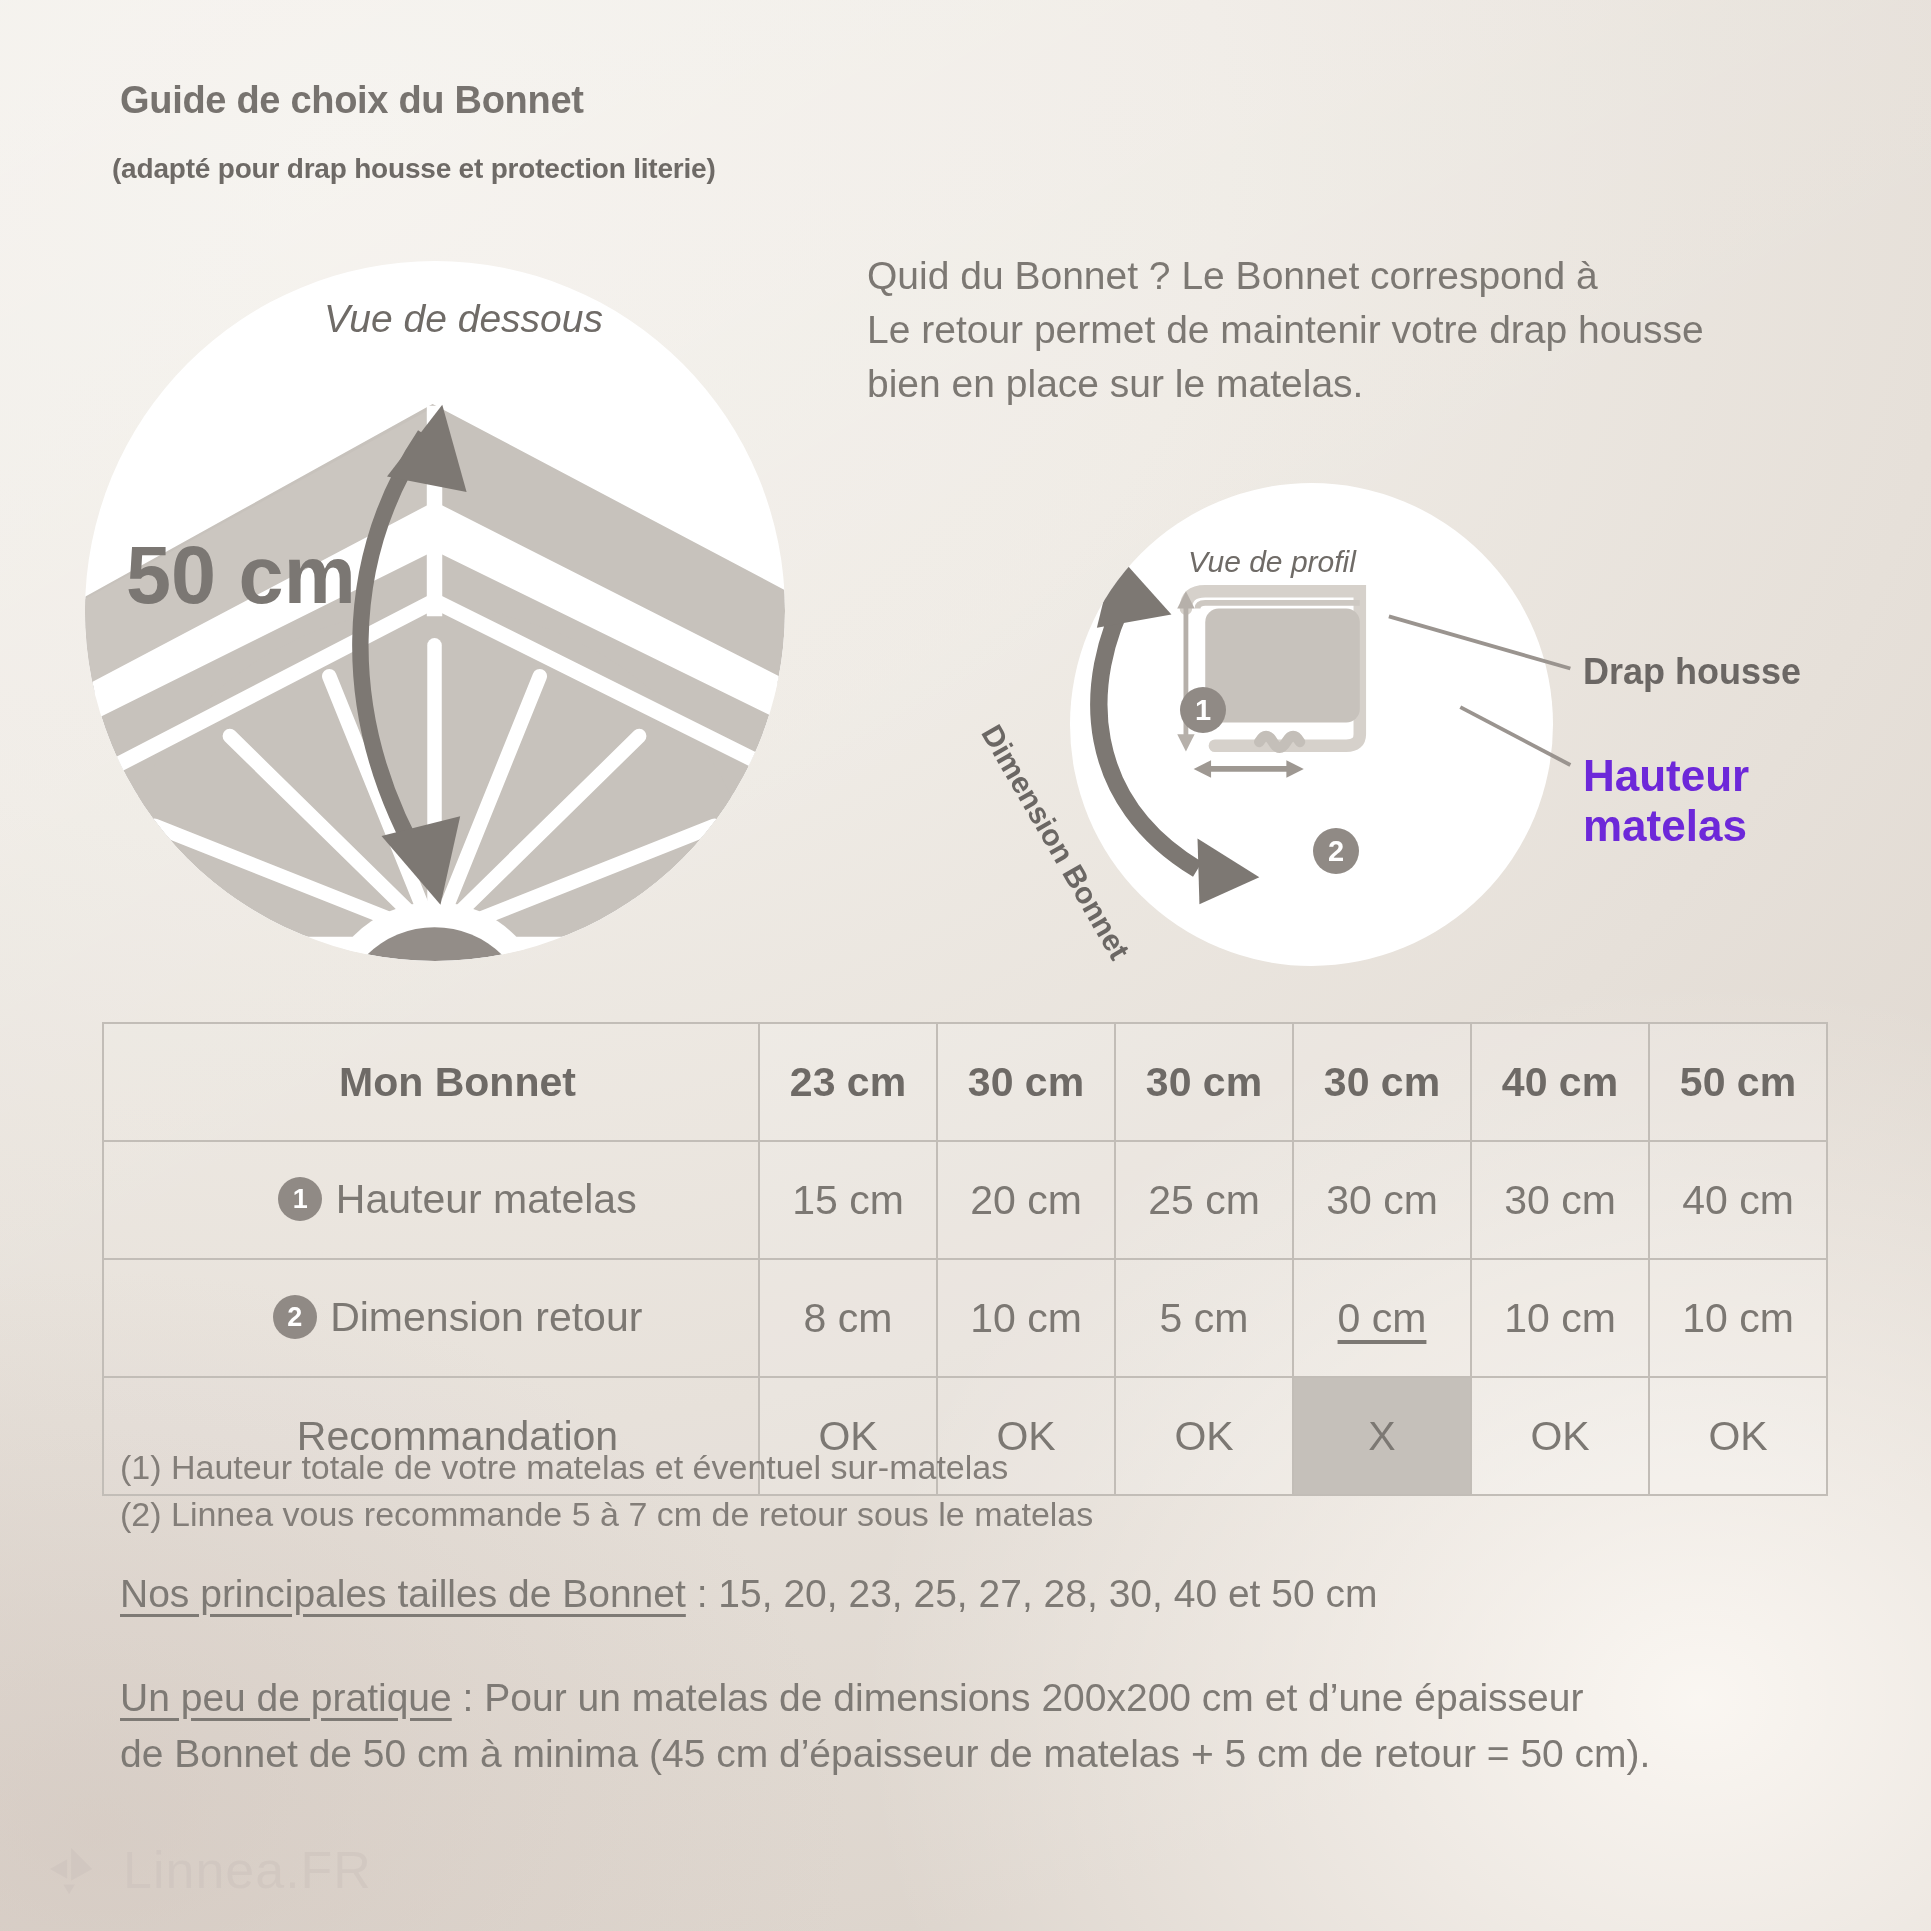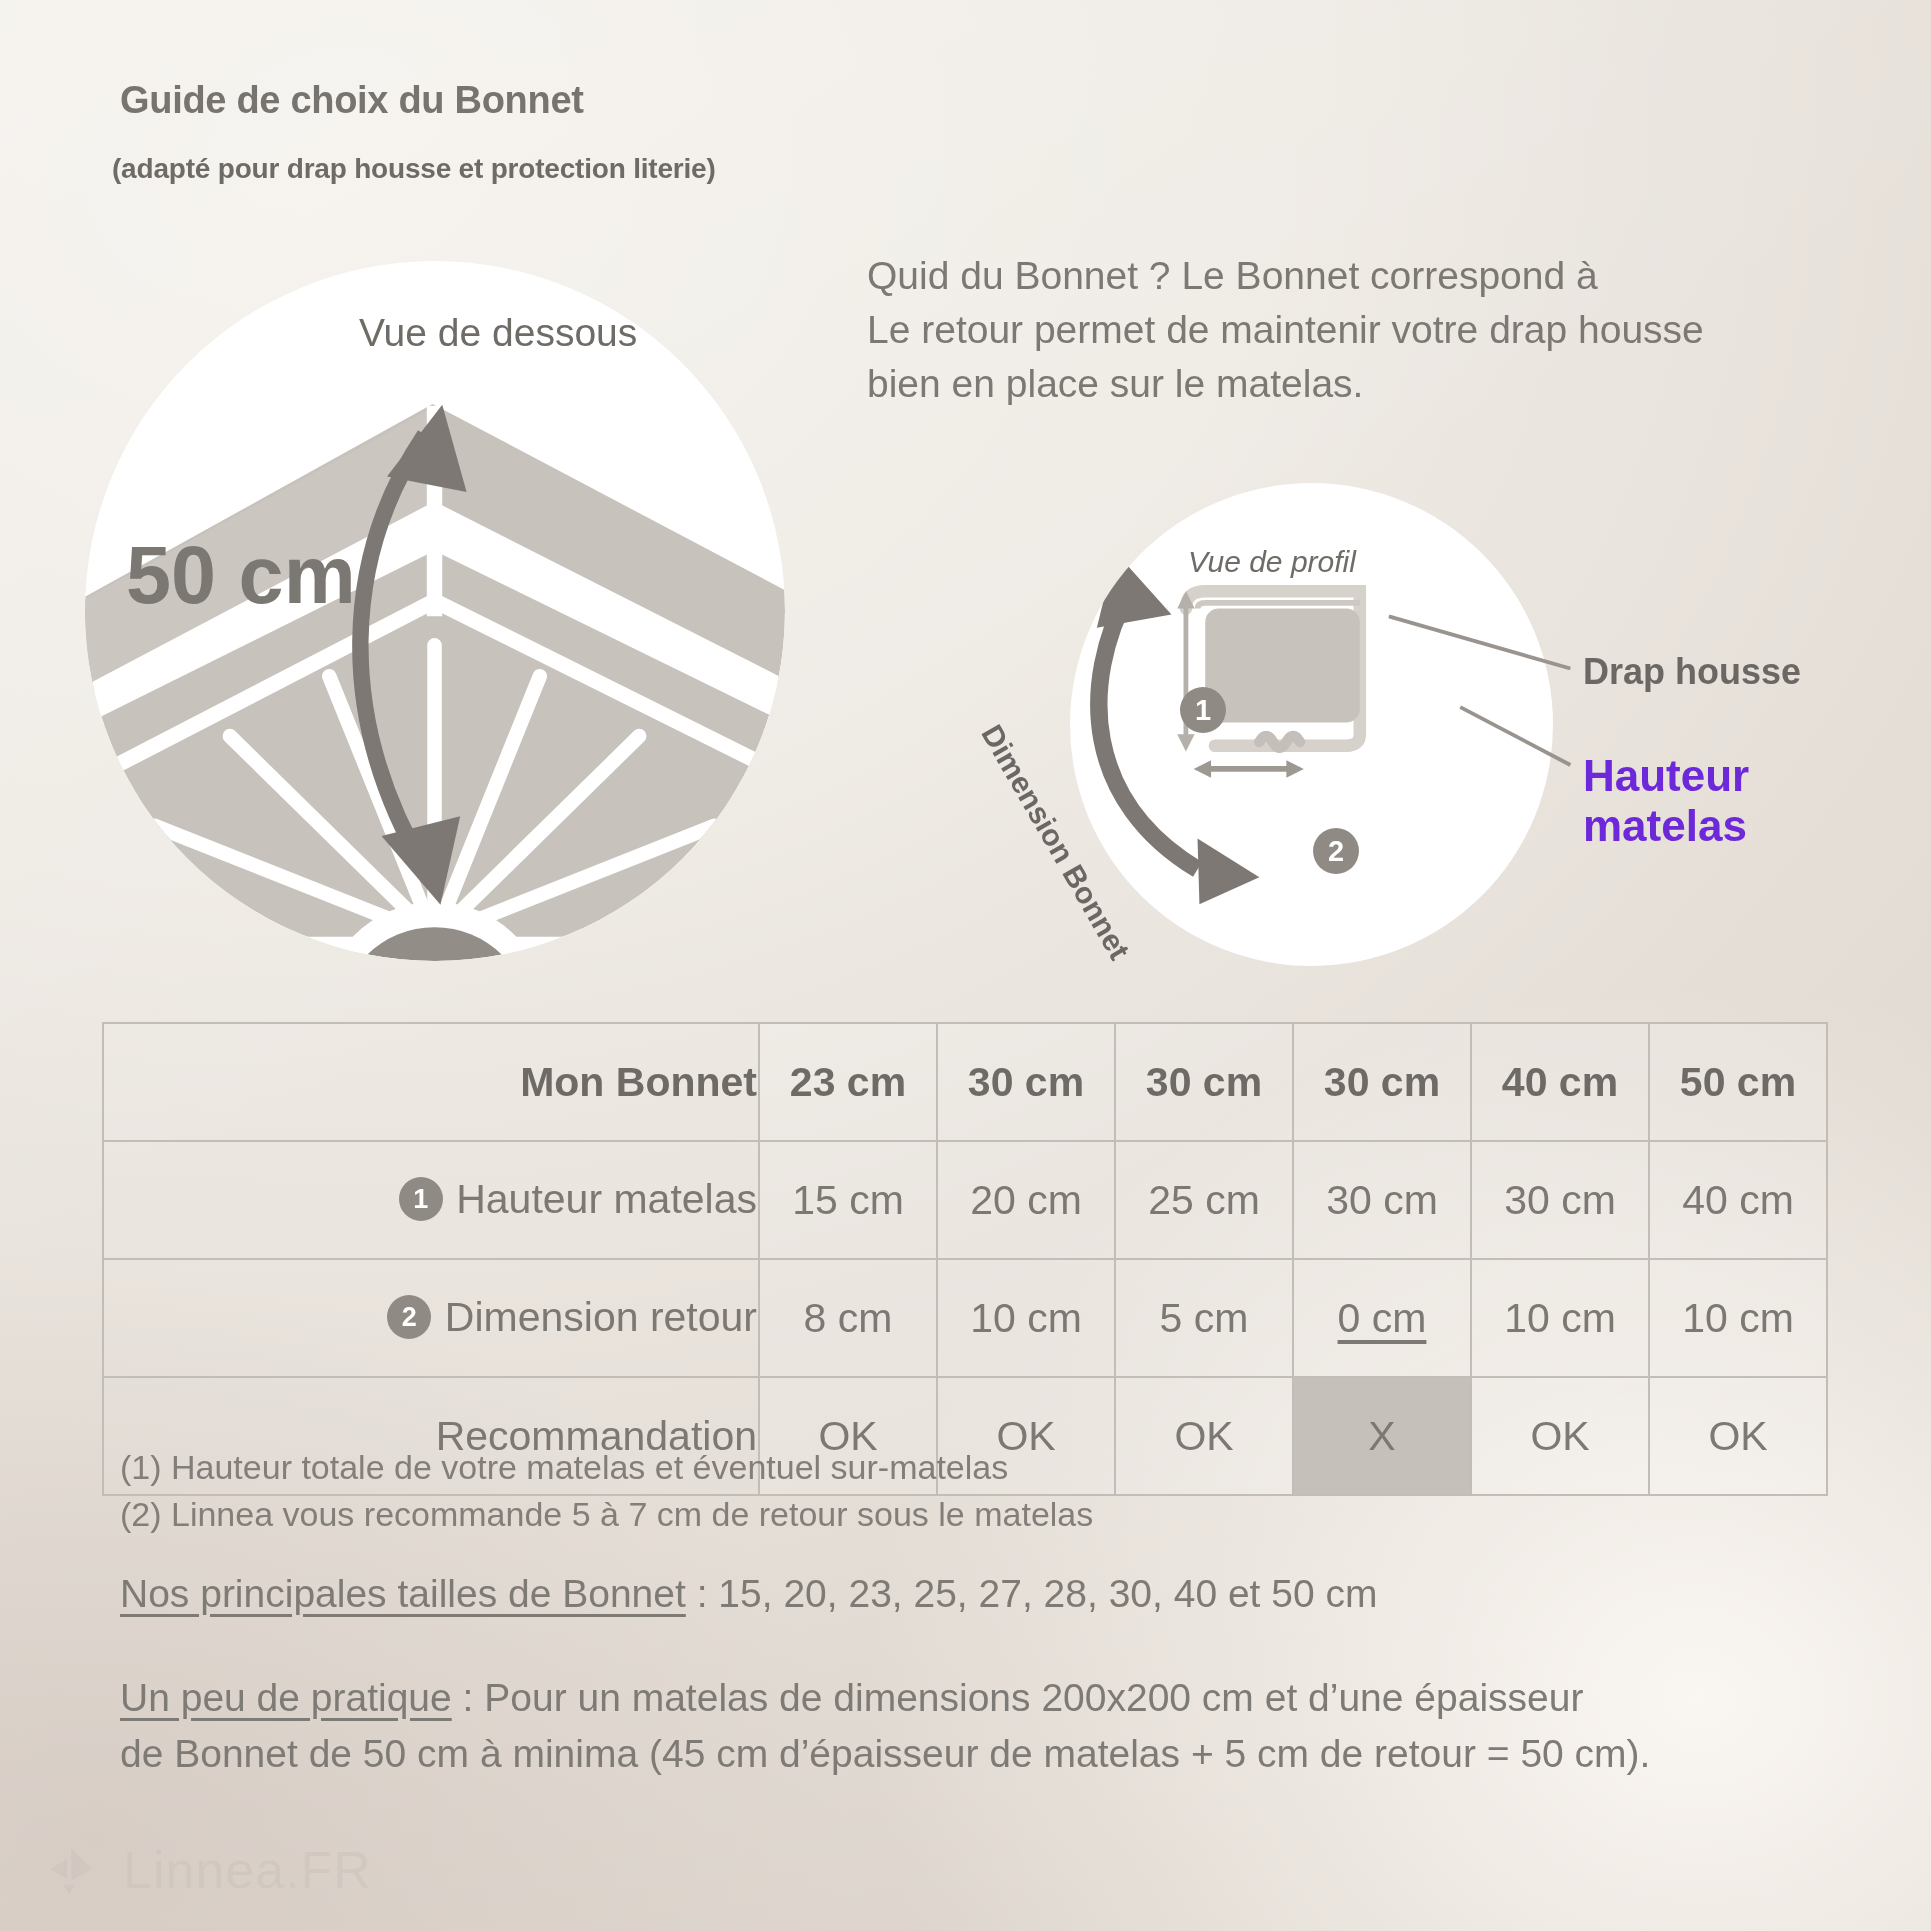--- a/index.html
+++ b/index.html
@@ -48,22 +48,22 @@
   
   .circle-left{
     position:absolute;left:85px;top:261px;width:700px;height:700px;
     border-radius:50%;background:#ffffff;overflow:hidden;
   }
   .circle-right{
     position:absolute;left:1070px;top:483px;width:483px;height:483px;
     border-radius:50%;background:#ffffff;overflow:hidden;
   }
   .vue-dessous{
-    position:absolute;left:324px;top:311px;
-    font-size:39px;color:#6f6b67;white-space:nowrap;margin-left:35px;
+    position:absolute;left:324px;top:297px;
+    font-size:39px;font-style:italic;color:#6f6b67;white-space:nowrap;
   }
   .big50{
     position:absolute;left:126px;top:529px;
     font-size:81px;font-weight:bold;color:#7b7773;white-space:nowrap;
   }
   .vue-profil{
     position:absolute;left:1188px;top:545px;
     font-size:30px;font-style:italic;color:#6f6b67;white-space:nowrap;
   }
   .dim-bonnet{
@@ -95,21 +95,21 @@
     border-collapse:collapse;table-layout:fixed;
   }
   .tbl td{
     border:2.9px solid #c2bdb7;
     height:114px;
     text-align:center;vertical-align:middle;
     font-size:41px;color:#7c7873;
     background:rgba(255,255,255,0.16);
   }
   .tbl td.lbl{
-    text-align:right;padding-left:54px;width:599px;
+    text-align:center;padding-left:54px;width:599px;
     background:rgba(255,255,255,0.05);
   }
   .tbl tr.head td{font-weight:bold;color:#6e6a66;}
   .tbl td.dark{background:#c5c0ba;}
   .tbl td u{text-decoration:underline;text-underline-offset:7.7px;}
   .cellbadge{
     display:inline-flex;align-items:center;justify-content:center;
     width:44px;height:44px;border-radius:50%;
     background:#908a85;color:#fff;font-size:27px;font-weight:bold;
     vertical-align:middle;margin-right:13.5px;position:relative;top:-2.9px;

